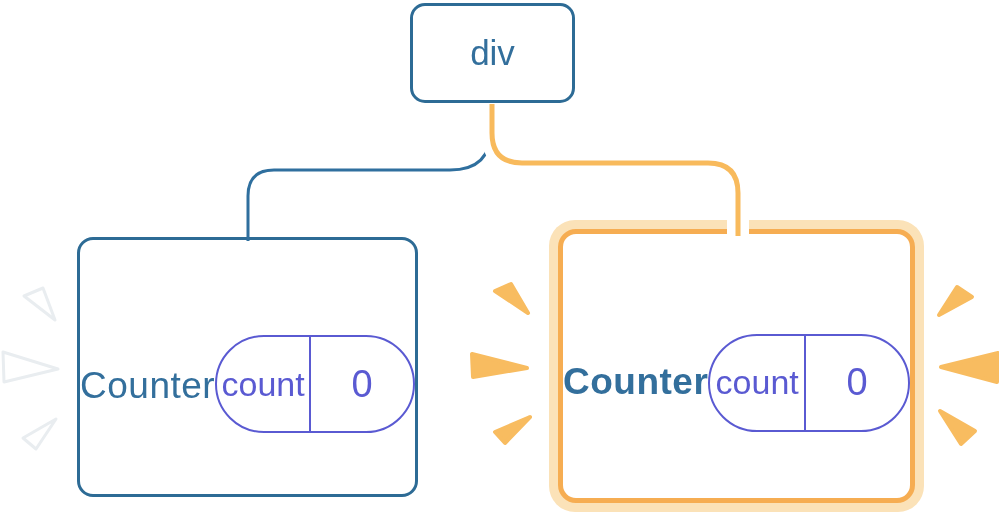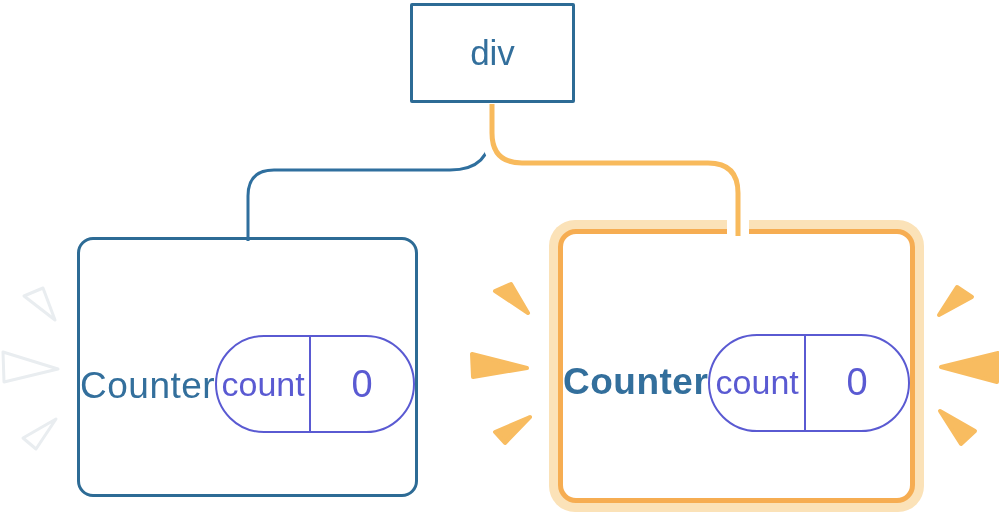--- a/index.html
+++ b/index.html
@@ -18,21 +18,21 @@
     position: absolute;
     background: #ffffff;
     border: 3px solid var(--blue, #2D6B95);
     box-sizing: border-box;
     z-index: 1;
   }
 
   .root-node {
     left: 410px; top: 3px;
     width: 165px; height: 100px;
-    border-radius: 2px;
+    border-radius: 15px;
     display: flex; align-items: center; justify-content: center;
   }
   .root-label {
     font-size: 35px;
     font-weight: 500;
     color: var(--blueText, #336F9C);
   }
 
   .counter-card {
     left: 77px; top: 237px;

